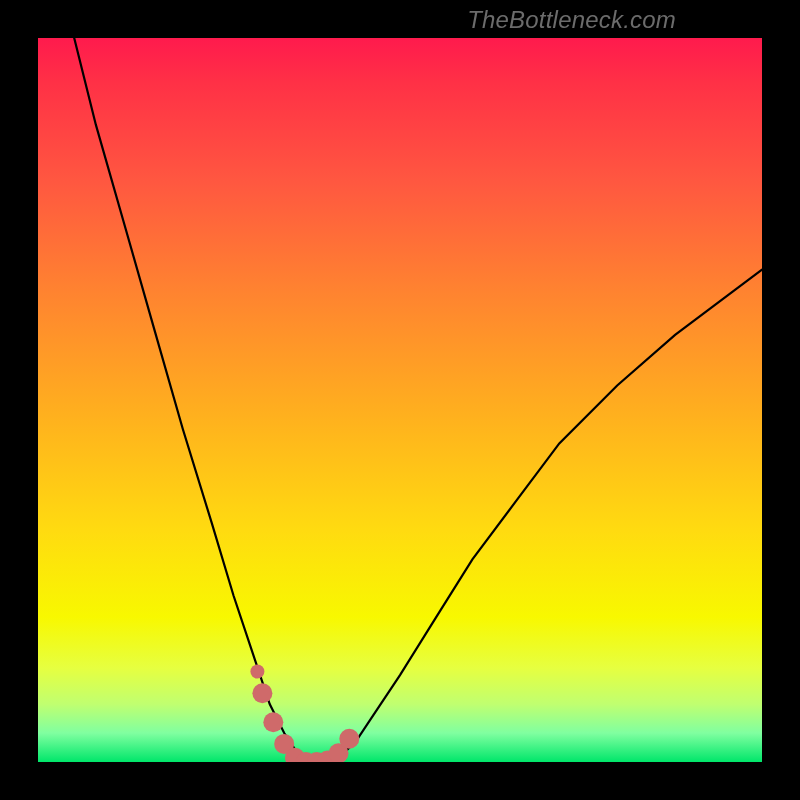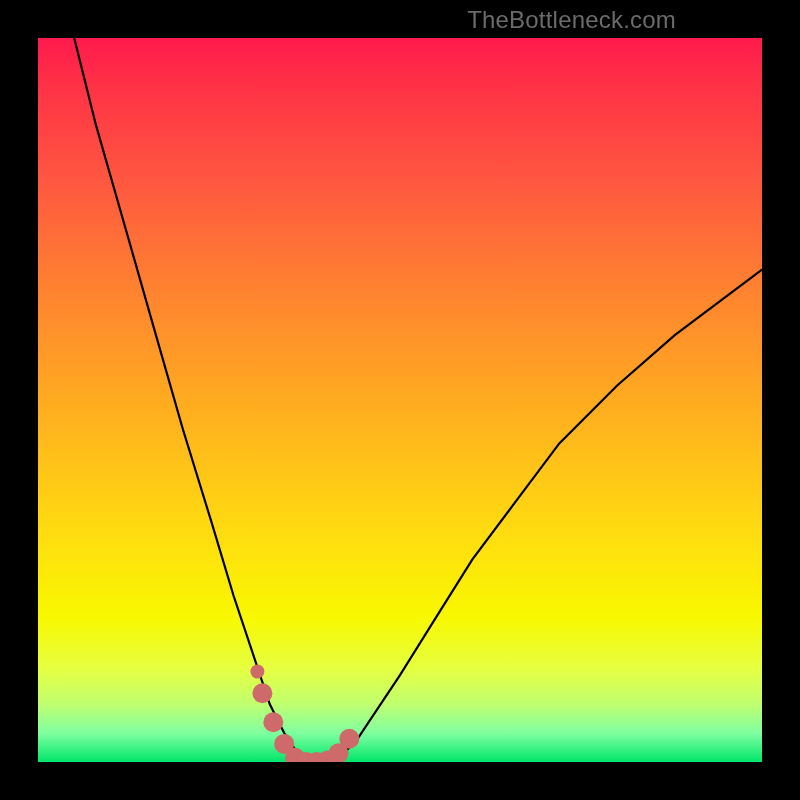--- a/index.html
+++ b/index.html
@@ -11,20 +11,21 @@
     font-family: Arial, Helvetica, sans-serif;
     overflow: hidden;
   }
   .frame {
     position: absolute;
     top: 0;
     left: 0;
     width: 696px;
     height: 800px;
     background: #000;
+    font-style: italic;
   }
   .plot {
     position: absolute;
     top: 38px;
     left: 38px;
     width: 724px;
     height: 724px;
     
     background: linear-gradient(
       to bottom,

